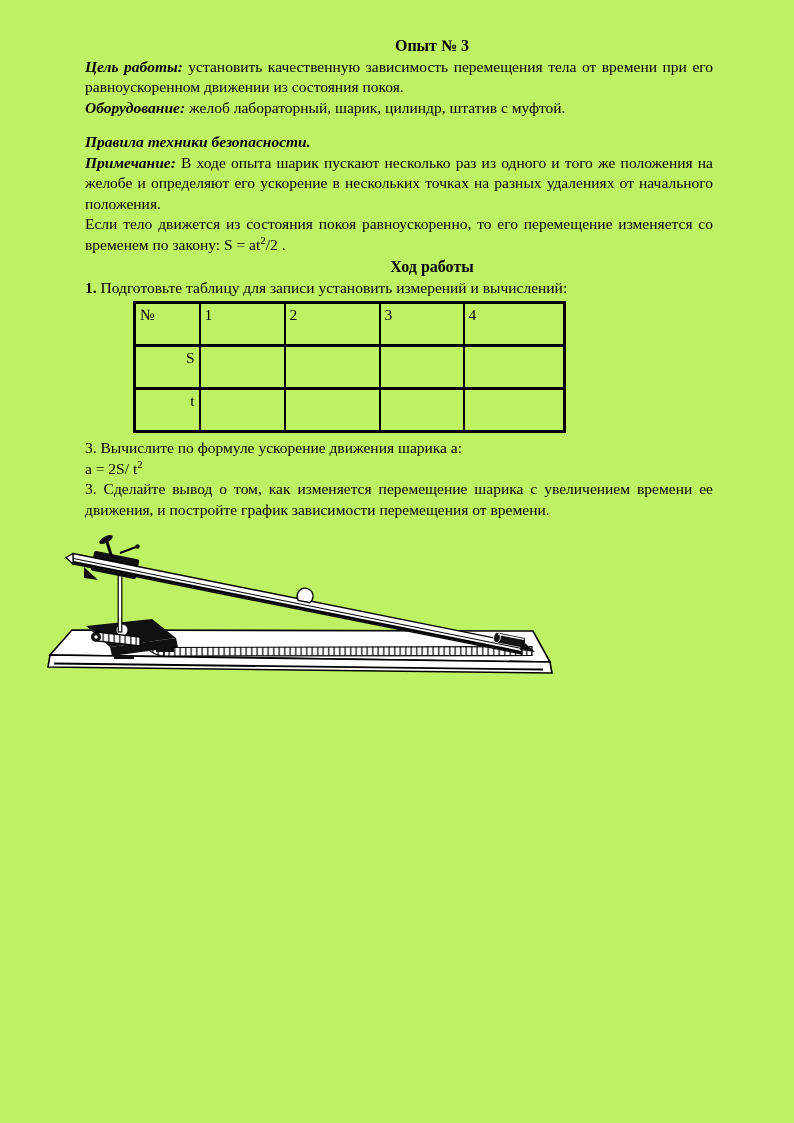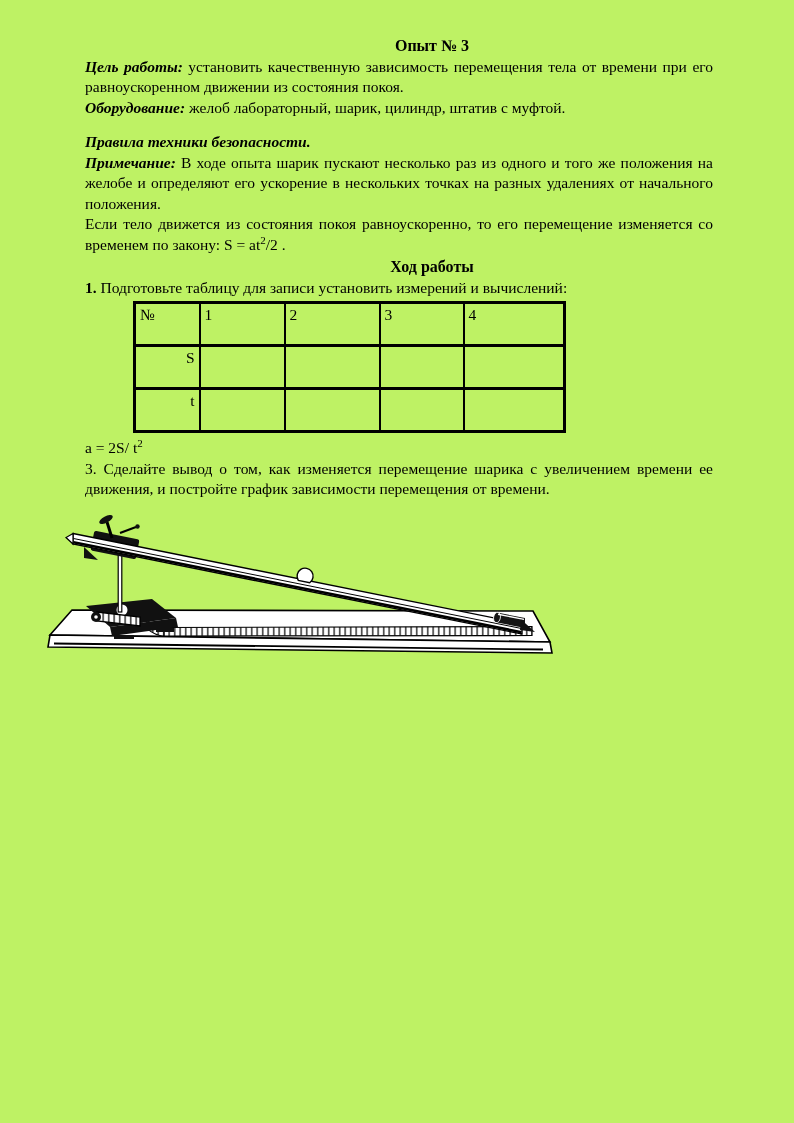--- a/index.html
+++ b/index.html
@@ -83,20 +83,21 @@
       <tr class="lblrow">
         <td class="lbl">t</td>
         <td></td>
         <td></td>
         <td></td>
         <td></td>
       </tr>
     </tbody>
       </table>
 
+    <p>3. Вычислите по формуле ускорение движения шарика а:</p>
     <p><span>a = 2S/ t</span><sup>2</sup></p>
     <p>3. Сделайте вывод о том, как изменяется перемещение шарика с увеличением времени ее движения, и постройте график зависимости перемещения от времени.</p>
 
     <div class="figure">
       <svg width="572" height="160" viewBox="0 0 572 160" xmlns="http://www.w3.org/2000/svg">
         <defs>
           <pattern id="ticks" width="5.5" height="12" patternUnits="userSpaceOnUse">
             <rect width="5.5" height="12" fill="#ffffff"></rect>
             <rect x="2.1" y="0" width="1.2" height="12" fill="#000000"></rect>
           </pattern>

